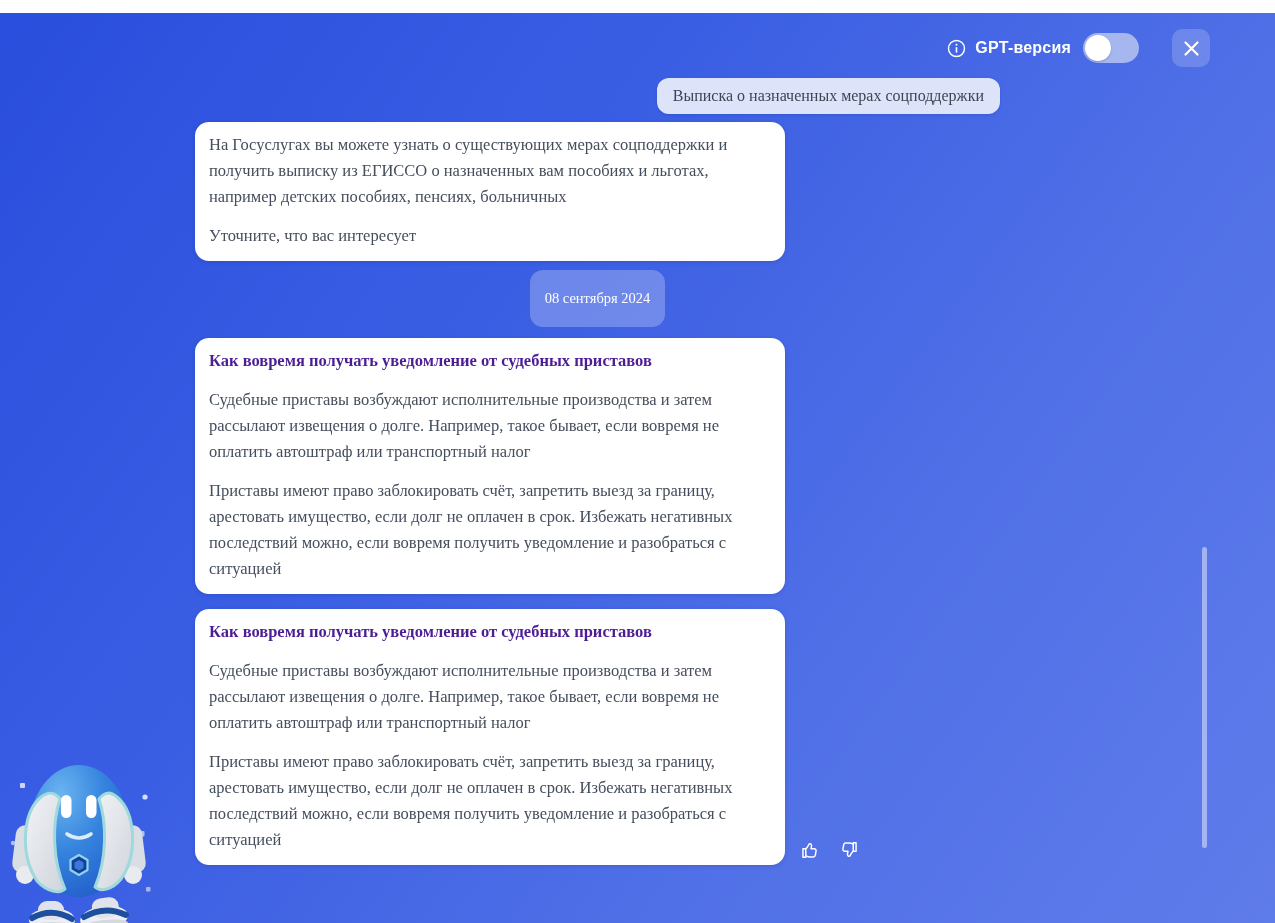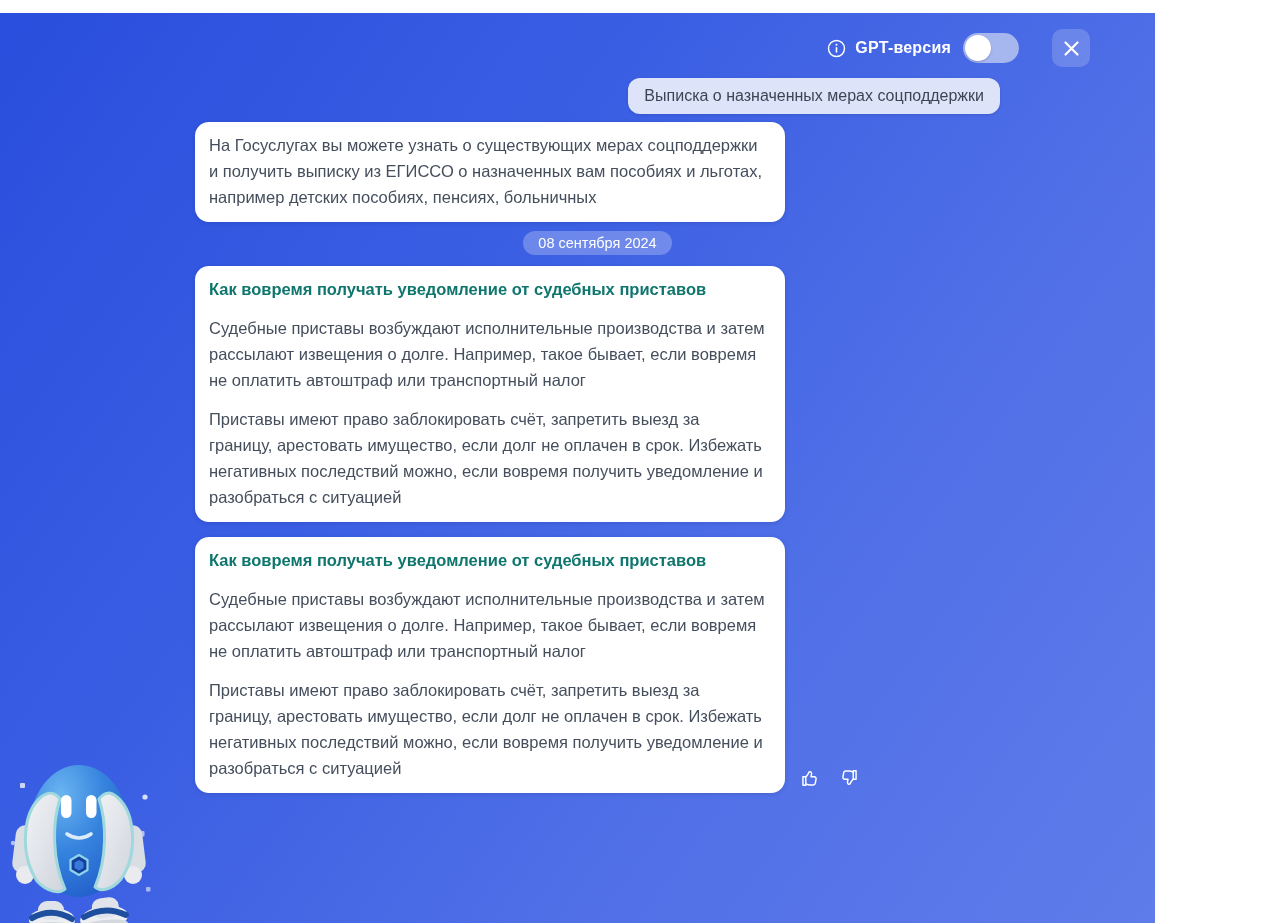--- a/index.html
+++ b/index.html
@@ -2,58 +2,58 @@
 <html><head>
 <meta charset="utf-8">
 <style>
   html,body{margin:0;padding:0;}
   body{
     width:1275px;height:923px;position:relative;overflow:hidden;
     font-family:"Liberation Sans", sans-serif;background:#ffffff;
   }
   .top-strip{position:absolute;left:0;top:0;width:1275px;height:13px;background:#ffffff;}
   .modal{
-    position:absolute;left:0;top:13px;width:1155px;height:910px;
+    position:absolute;left:0;top:13px;width:1275px;height:910px;
     background:linear-gradient(126deg,#2a4edd 0%,#3a5ee3 36%,#4f6fe7 66%,#5f7cea 100%);
   }
   
   .header{position:absolute;top:16px;right:65px;display:flex;align-items:center;}
   .info-icon{width:19px;height:19px;display:block;}
   .gpt-label{color:#ffffff;font-size:16px;font-weight:600;margin:0 12px 0 9px;letter-spacing:.2px;}
   .toggle{
     width:56px;height:30px;border-radius:15px;background:#a6b6ee;position:relative;cursor:pointer;
   }
   .toggle .knob{
     position:absolute;left:2px;top:2px;width:26px;height:26px;border-radius:50%;background:#ffffff;
     box-shadow:0 1px 2px rgba(20,40,120,.25);
   }
   .close-btn{
     margin-left:33px;width:38px;height:38px;border-radius:10px;background:rgba(255,255,255,.18);
     display:flex;align-items:center;justify-content:center;cursor:pointer;
   }
   
-  .chat{position:absolute;left:195px;top:65px;width:805px;display:flex;flex-direction:column;}
+  .chat{position:absolute;left:195px;top:65px;width:805px;display:flex;flex-direction:column;font-family:Liberation Serif, serif;}
   .row-end{display:flex;justify-content:flex-end;}
   .row-center{display:flex;justify-content:center;}
   .msg-user{
     background:#dde4f9;color:#3c4554;font-size:16px;line-height:22px;
     padding:7px 16px;border-radius:12px;max-width:560px;
     box-shadow:0 1px 3px rgba(15,35,110,.18);
   }
   .msg-bot{
     width:590px;box-sizing:border-box;background:#ffffff;border-radius:14px;
     padding:10px 20px 12px 14px;color:#454e5c;font-size:16.5px;line-height:26px;
     box-shadow:0 1px 4px rgba(15,35,110,.18);
   }
   .msg-bot p{margin:0 0 13px 0;}
   .msg-bot p:last-child{margin-bottom:0;}
-  .msg-bot .msg-title{font-weight:700;color:#0f766e;}
+  .msg-bot .msg-title{font-weight:700;color:#4c1d95;}
   .chip{
     background:rgba(255,255,255,.25);color:#ffffff;font-size:14.5px;
-    padding:4px 15px;border-radius:13px;
+    padding:20px 15px;border-radius:13px;
   }
   .last-bot-wrap{position:relative;}
   .feedback{position:absolute;left:605px;bottom:4px;display:flex;gap:15px;}
   .feedback svg{display:block;cursor:pointer;}
   
   .scrollbar-thumb{
     position:absolute;left:1202px;top:547px;width:5px;height:301px;
     background:rgba(255,255,255,.45);border-radius:3px;
   }
   
@@ -86,20 +86,21 @@
   </div>
 
   <div class="chat">
 
     <div class="row-end" style="margin-bottom:8px;">
       <div class="msg-user">Выписка о назначенных мерах соцподдержки</div>
     </div>
 
     <div class="msg-bot" style="margin-bottom:9px;">
       <p>На Госуслугах вы можете узнать о существующих мерах соцподдержки и получить выписку из ЕГИССО о назначенных вам пособиях и льготах, например детских пособиях, пенсиях, больничных</p>
+      <p>Уточните, что вас интересует</p>
     </div>
 
 
     <div class="row-center" style="margin-bottom:11px;">
       <div class="chip">08 сентября 2024</div>
     </div>
 
     <div class="msg-bot" style="margin-bottom:15px;">
       <p class="msg-title">Как вовремя получать уведомление от судебных приставов</p>
       <p>Судебные приставы возбуждают исполнительные производства и затем рассылают извещения о долге. Например, такое бывает, если вовремя не оплатить автоштраф или транспортный налог</p>

